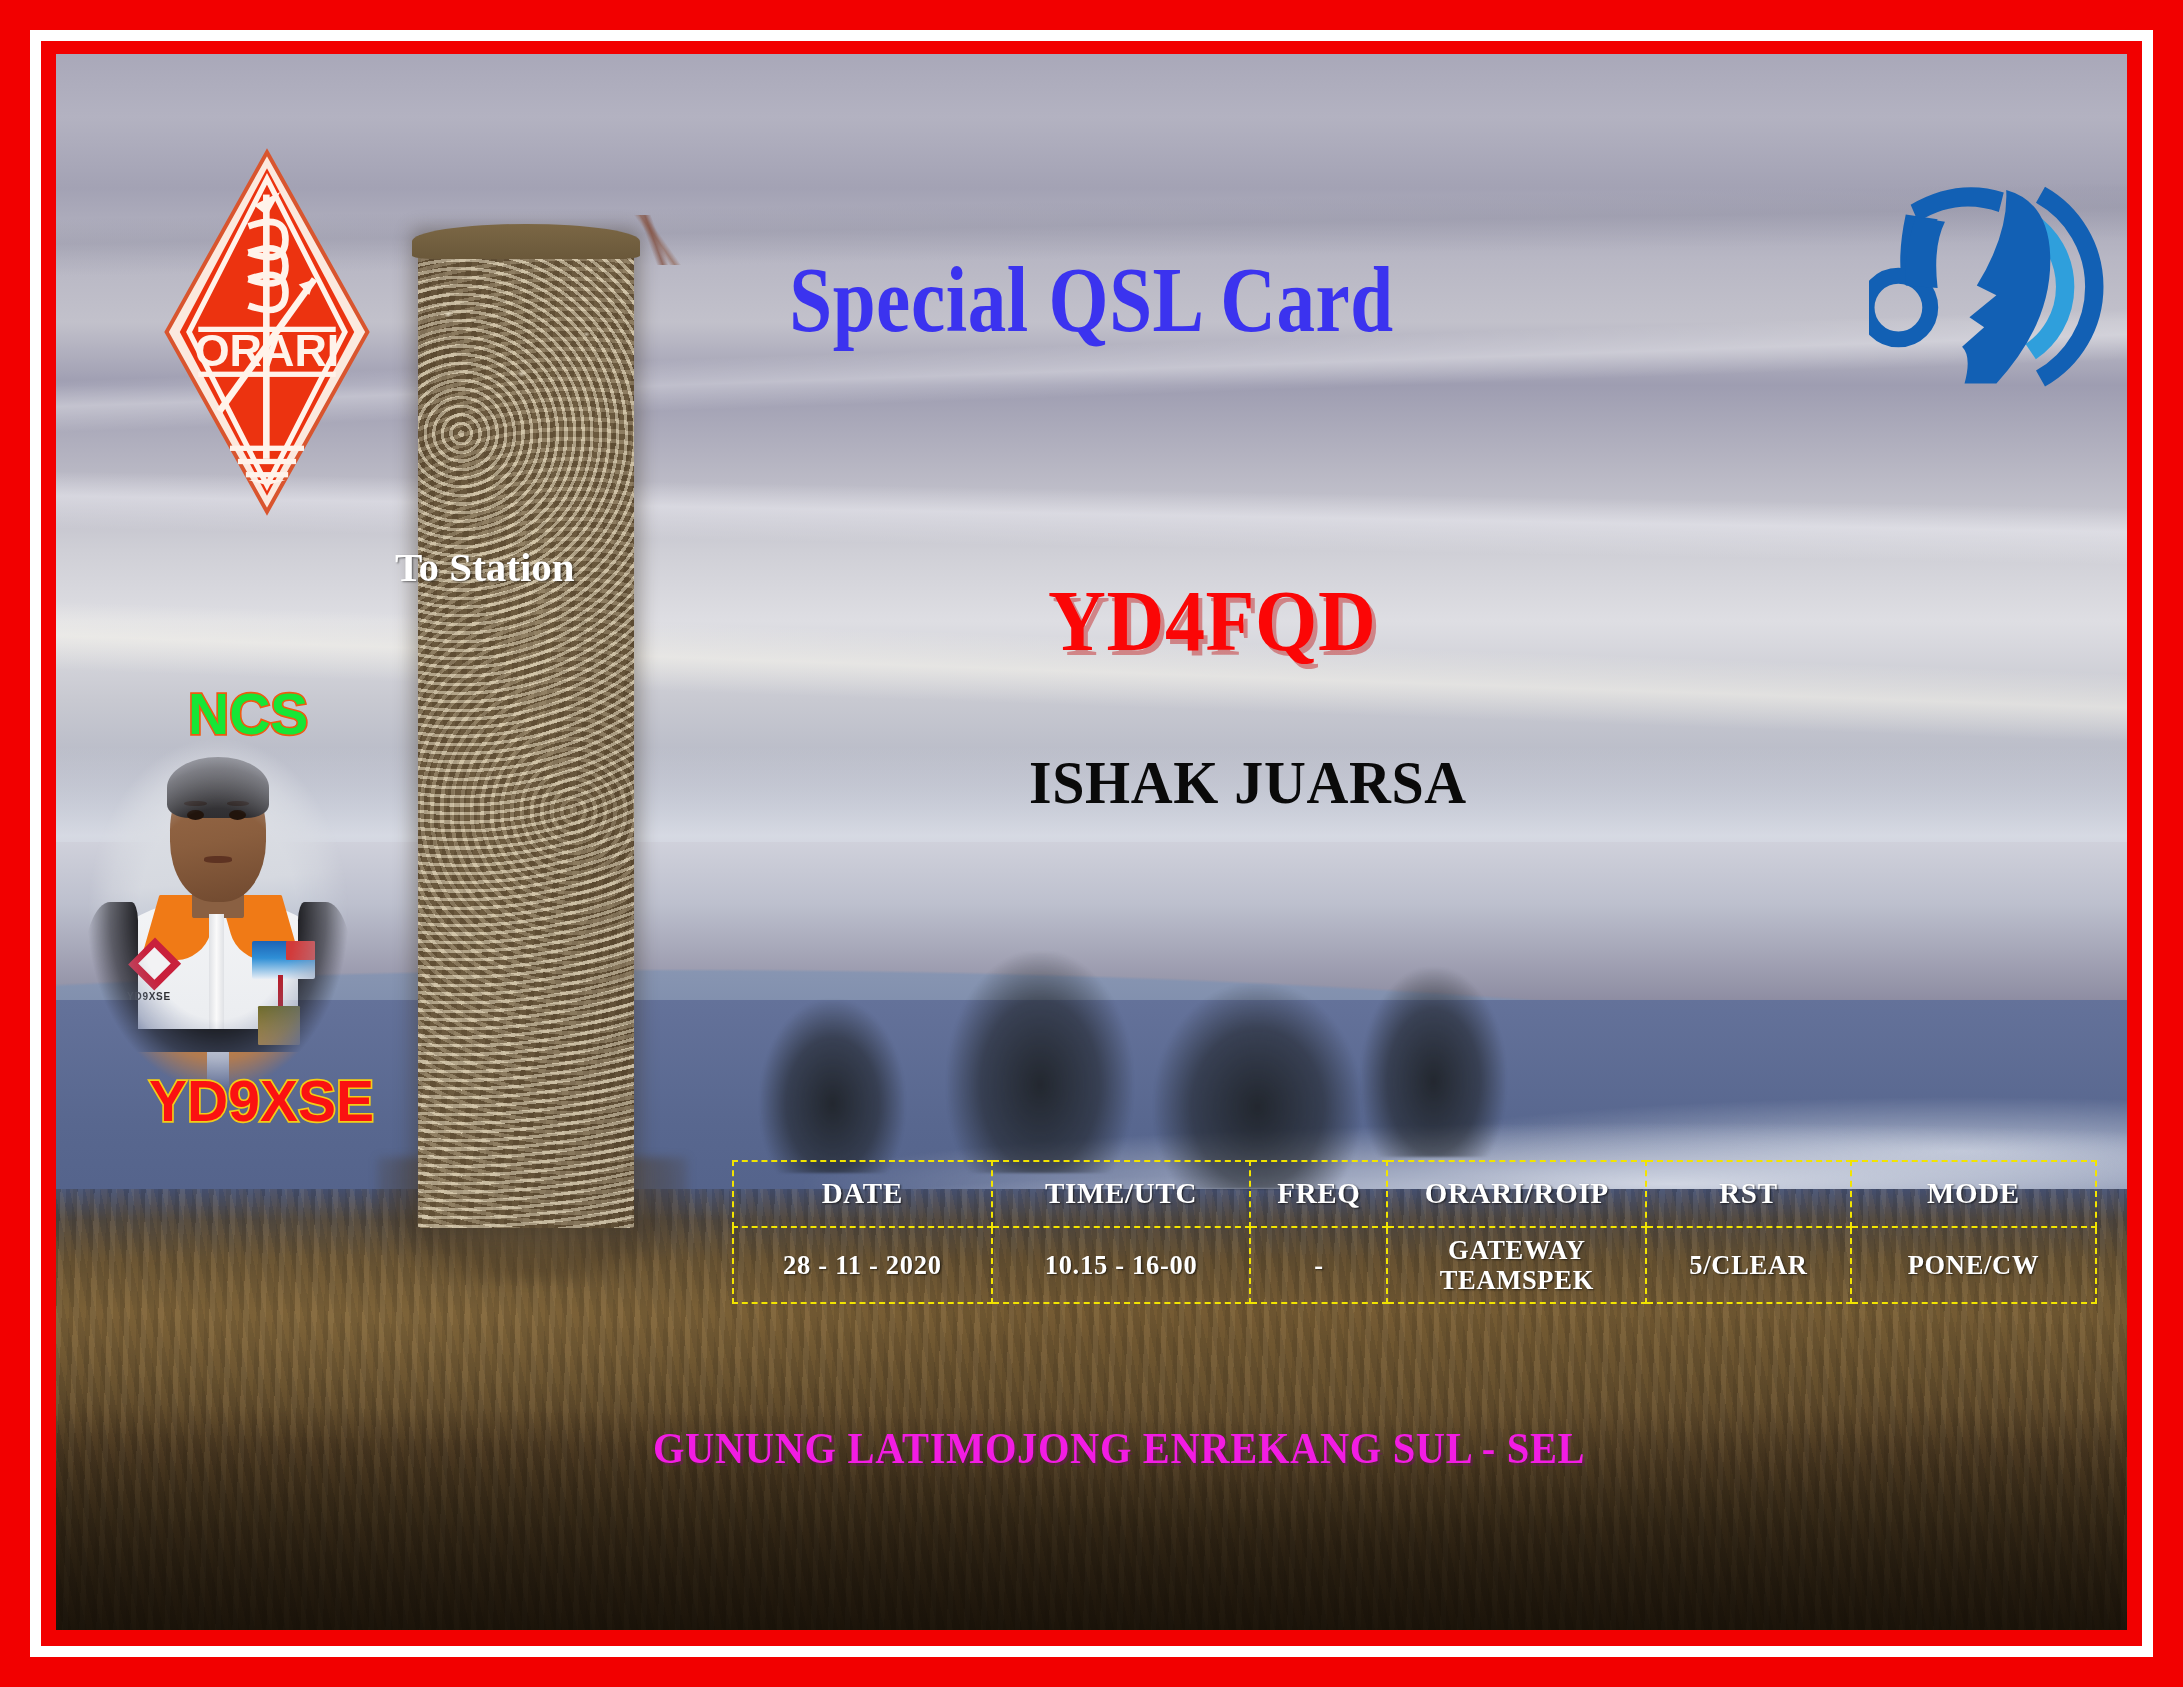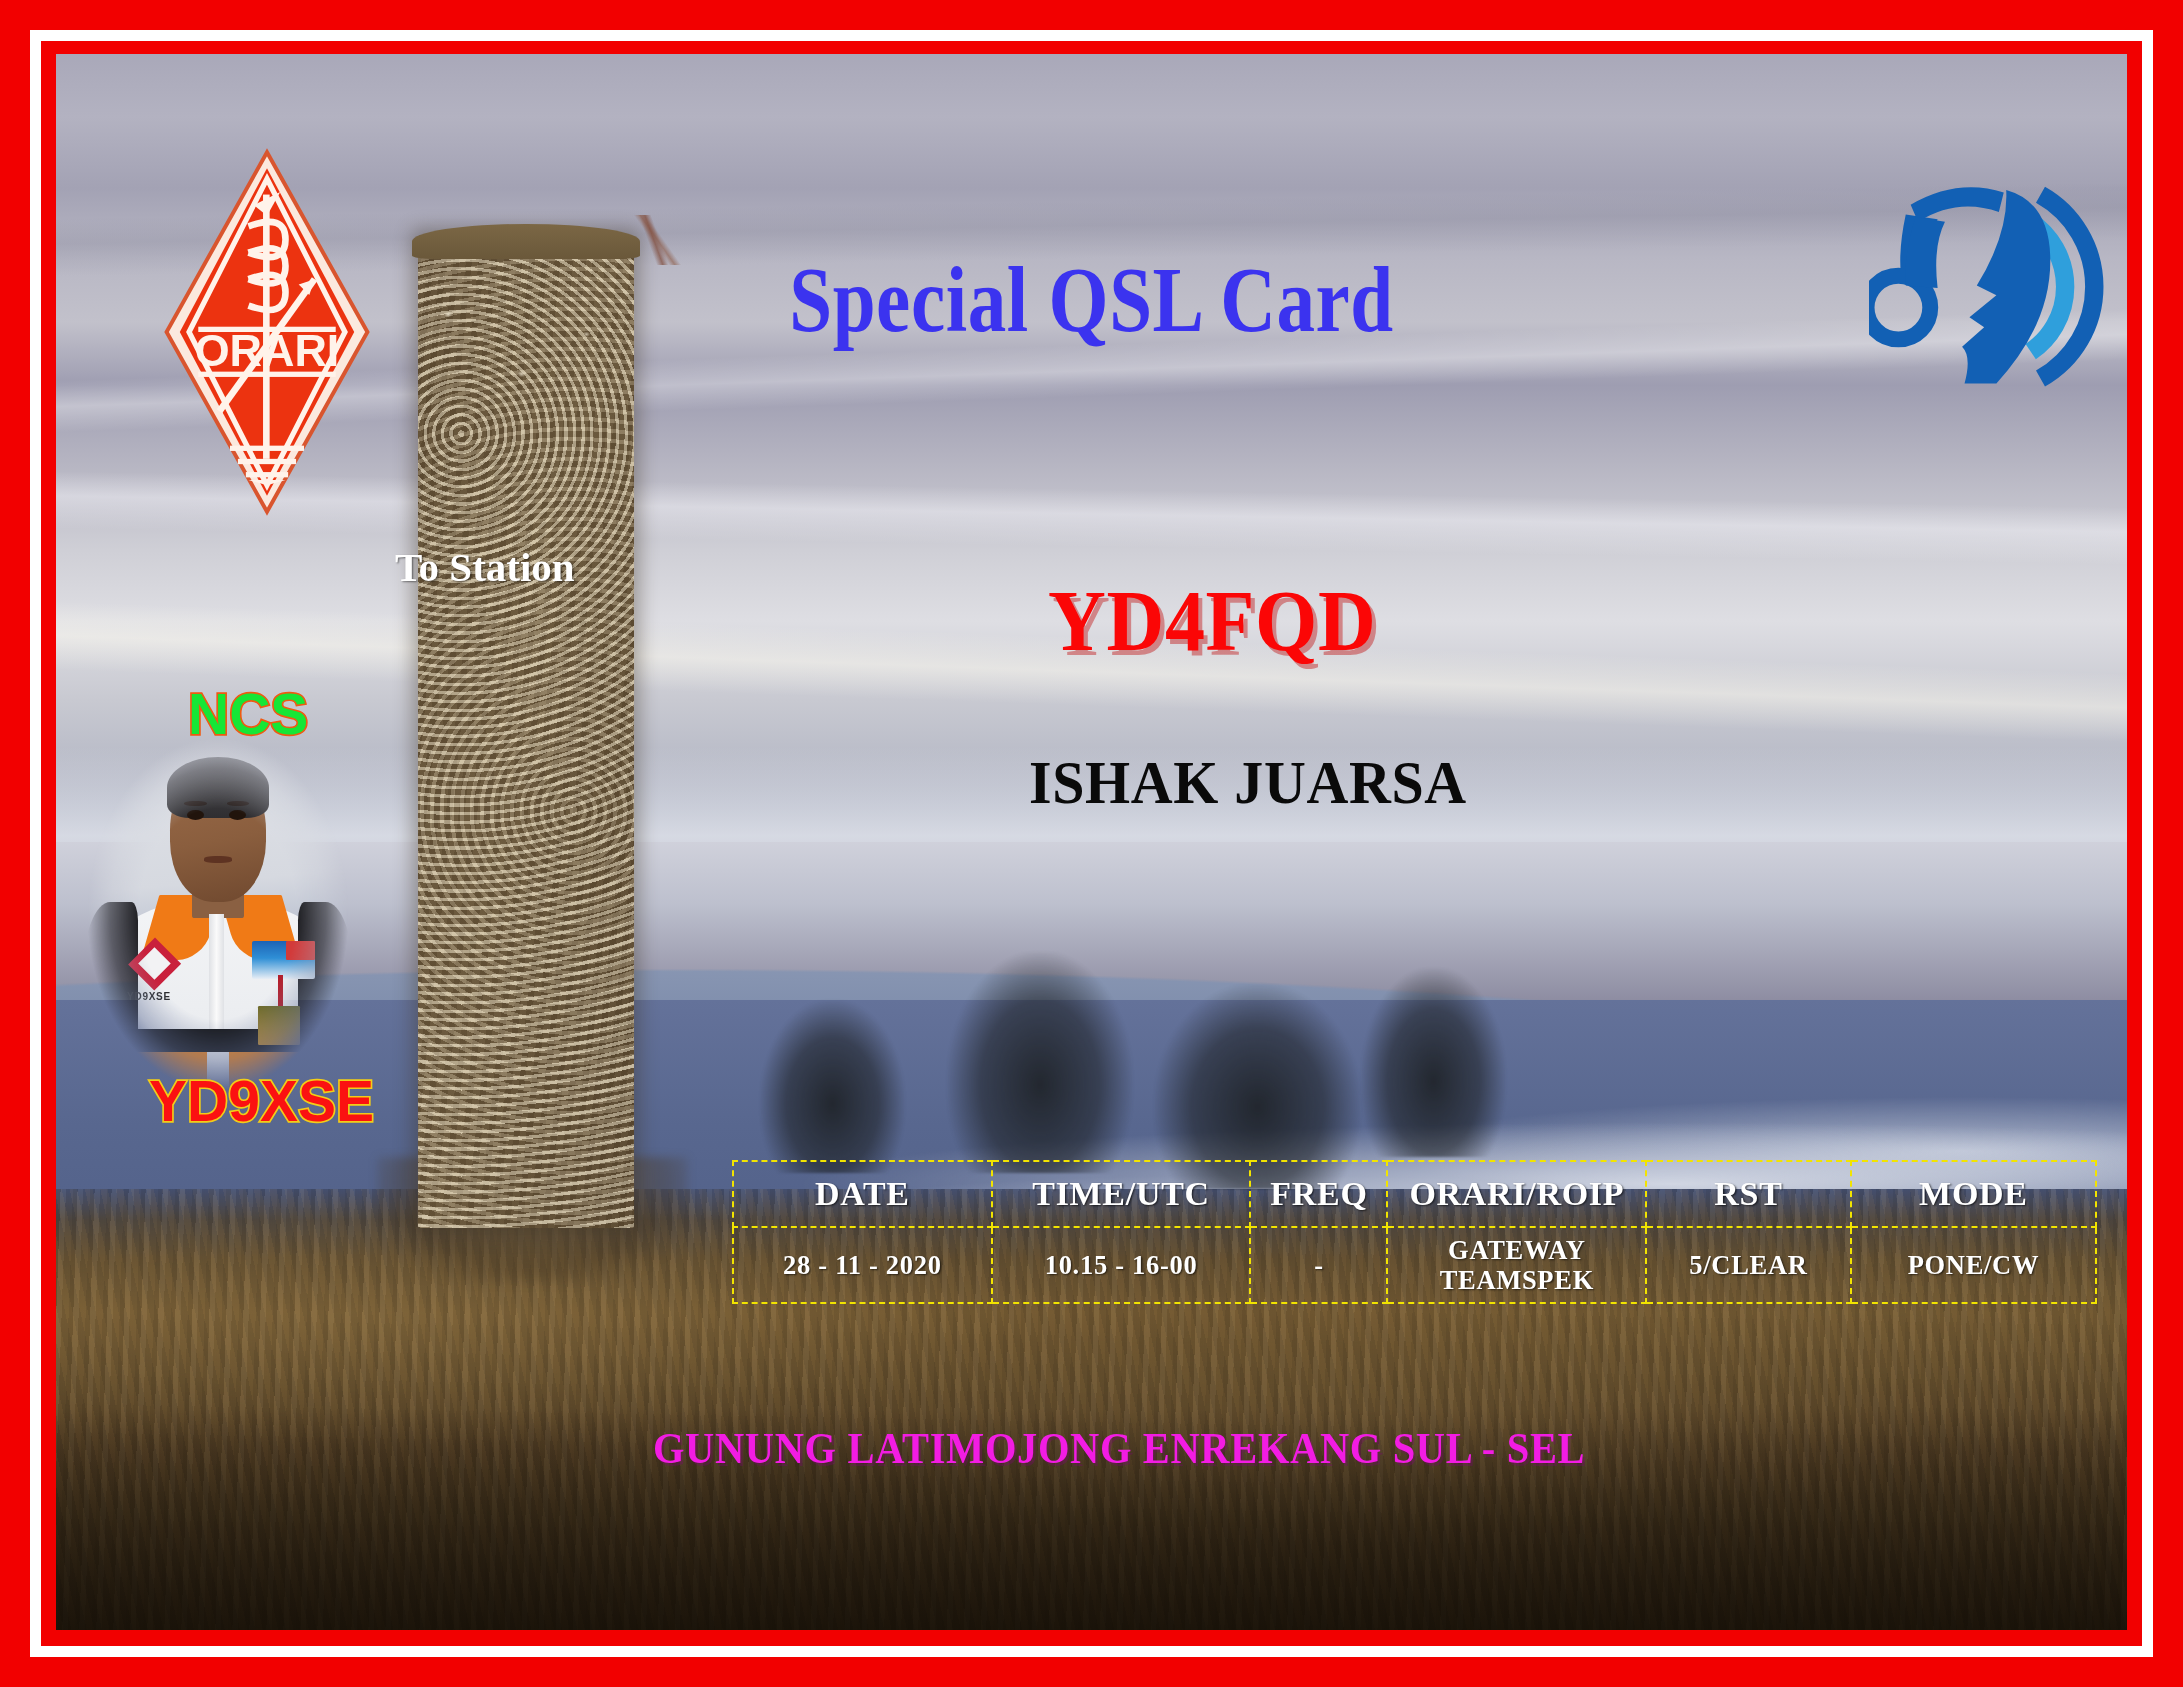--- a/index.html
+++ b/index.html
@@ -242,21 +242,21 @@
     border-collapse:collapse;table-layout:fixed;
   }
   #log-table td{
     border:2px dashed #f2e400;
     color:#ffffff;text-align:center;vertical-align:middle;
     font:700 26.5px/1.15 "Liberation Serif",serif;
     letter-spacing:0.7px;
     text-shadow:1.3px 1.3px 2px rgba(0,0,0,.6);
     padding:0;
   }
-  #log-table tr.hdr td{height:64px;font-size:34px;}
+  #log-table tr.hdr td{height:64px;font-size:29px;}
   #log-table tr.row td{height:74px;font-size:26.5px;}
   .col-date{width:19%;} .col-time{width:19%;} .col-freq{width:10%;}
   .col-voip{width:19%;} .col-rst{width:15%;} .col-mode{width:18%;}
 
   
   #orari-logo{position:absolute;left:105px;top:93px;width:212px;height:370px;text-decoration:underline;}
   
   #radio-logo{position:absolute;left:1813px;top:106px;width:245px;height:251px;}
 </style>
 </head>

